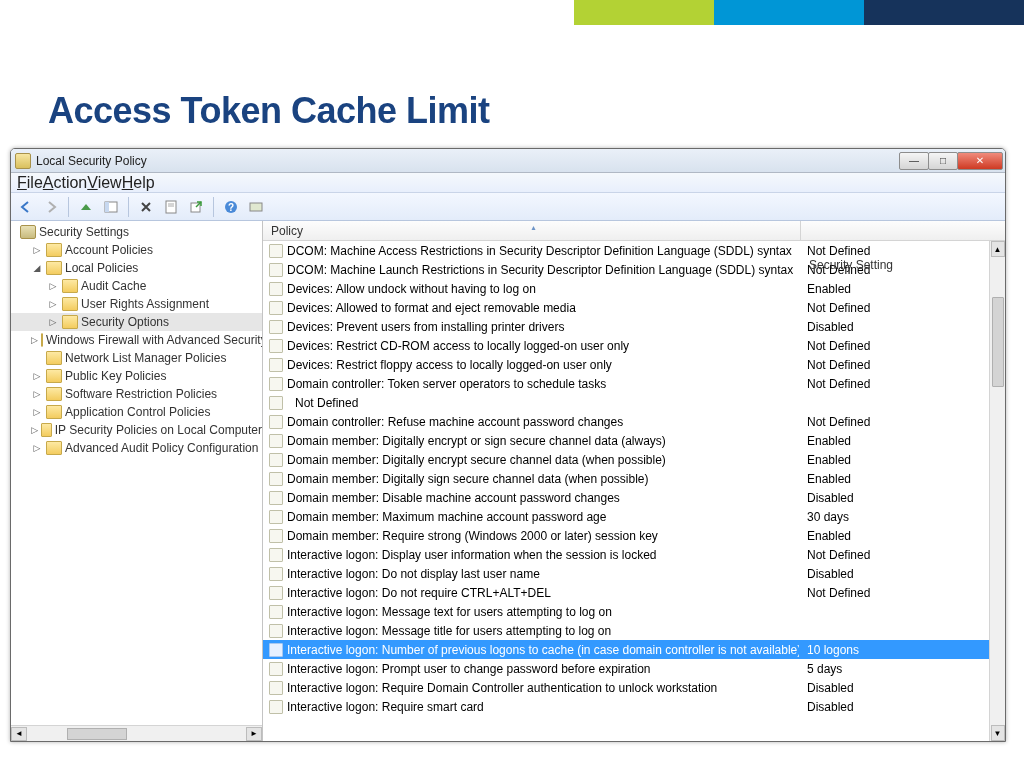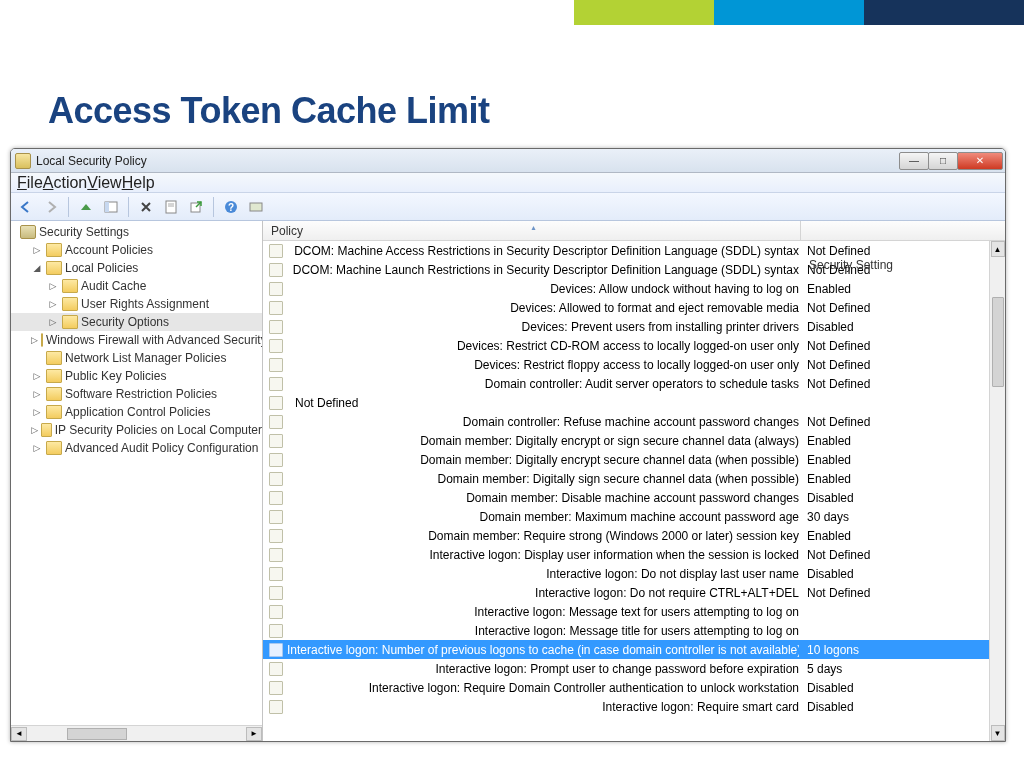--- a/index.html
+++ b/index.html
@@ -32,21 +32,20 @@
     left: 10px;
     width: 996px;
     height: 594px;
     border: 1px solid #6a6a6a;
     border-radius: 5px 5px 0 0;
     background: #fff;
     box-shadow: 0 0 4px rgba(0,0,0,0.3);
     display: flex;
     flex-direction: column;
     overflow: hidden;
-    text-align: right;
   }
   .titlebar {
     height: 24px;
     background: linear-gradient(#eaf0f8, #d8e2ee);
     border-bottom: 1px solid #b0b8c4;
     display: flex;
     align-items: center;
     padding: 0 2px 0 4px;
     font-size: 12px;
     color: #222;
@@ -346,21 +345,21 @@
               <span class="pol-text">Devices: Restrict CD-ROM access to locally logged-on user only</span>
               <span class="set-text">Not Defined</span>
             </div>
             <div class="list-row">
               <span class="pol-icon"></span>
               <span class="pol-text">Devices: Restrict floppy access to locally logged-on user only</span>
               <span class="set-text">Not Defined</span>
             </div>
             <div class="list-row">
               <span class="pol-icon"></span>
-              <span class="pol-text">Domain controller: Audit server operators to schedule tasks</span>
+              <span class="pol-text">Domain controller: Token server operators to schedule tasks</span>
               <span class="set-text">Not Defined</span>
             </div>
             <div class="list-row">
               <span class="pol-icon"></span>
               <span class="set-text">Not Defined</span>
             </div>
             <div class="list-row">
               <span class="pol-icon"></span>
               <span class="pol-text">Domain controller: Refuse machine account password changes</span>
               <span class="set-text">Not Defined</span>

